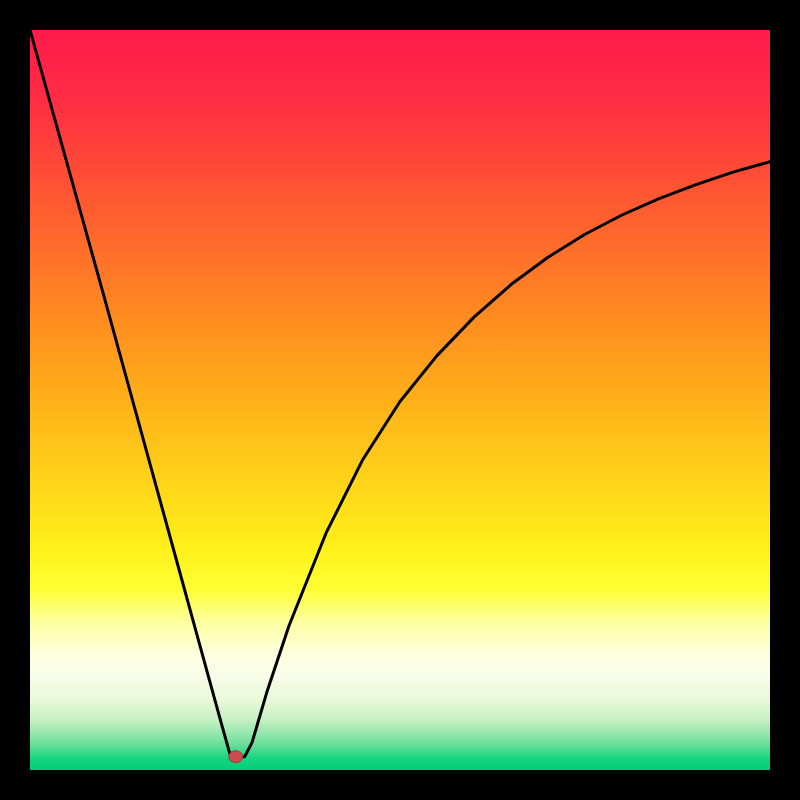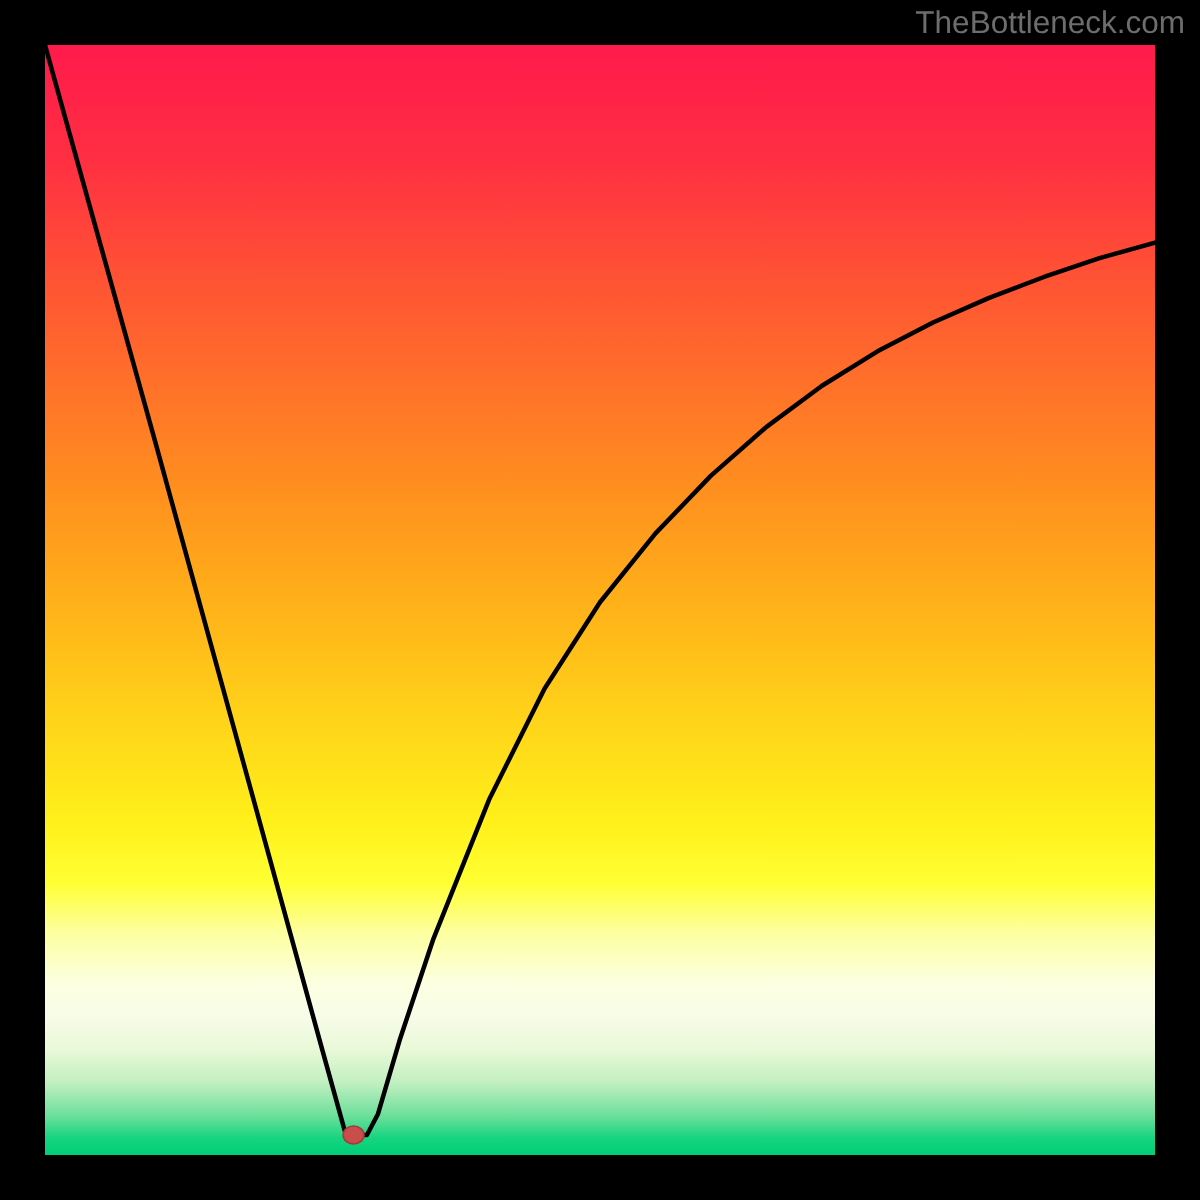--- a/index.html
+++ b/index.html
@@ -49,21 +49,20 @@
     top: 0;
     width: 740px;
     height: 740px;
     z-index: 3;
   }
 </style>
 </head>
 <body>
 
 <div class="frame">
-  <div class="watermark">TheBottleneck.com</div>
   <div class="plot-area">
     <svg class="gradient-bg" viewBox="0 0 740 740" preserveAspectRatio="none">
       <defs>
         <linearGradient id="bg-grad" x1="0" y1="0" x2="0" y2="1">
             <stop offset="0%" stop-color="#ff1a4b"></stop>
             <stop offset="10%" stop-color="#ff2e43"></stop>
             <stop offset="20%" stop-color="#ff4f35"></stop>
             <stop offset="30%" stop-color="#ff6f2a"></stop>
             <stop offset="40%" stop-color="#ff8f1f"></stop>
             <stop offset="50%" stop-color="#ffb019"></stop>

